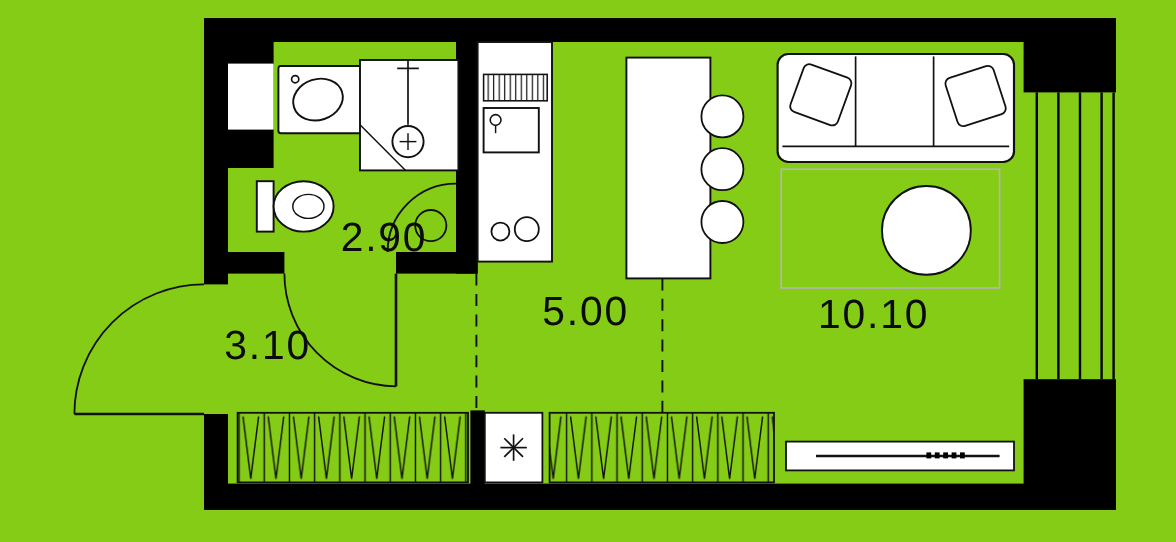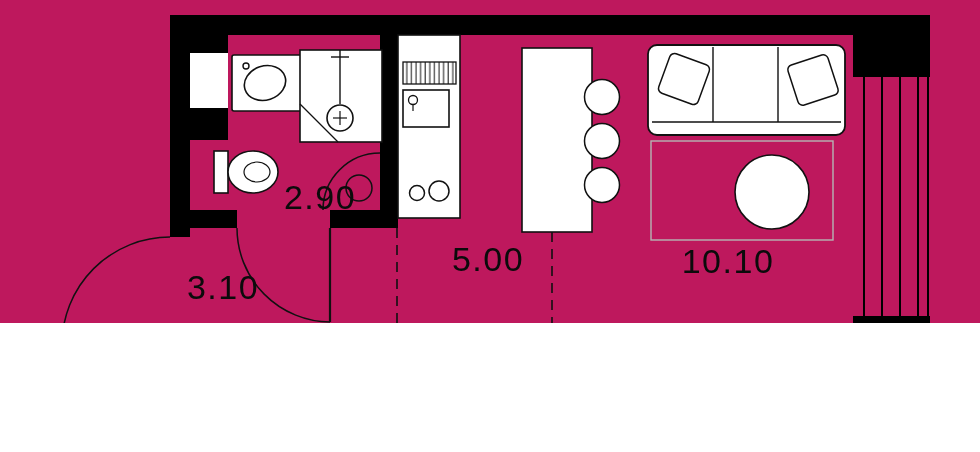--- a/index.html
+++ b/index.html
@@ -1,20 +1,20 @@
 <!DOCTYPE html>
 <html><head>
 <meta charset="utf-8">
 <style>
   html, body { margin: 0; padding: 0; background: #ffffff; }
   .stage {
     position: relative;
     width: 980px;
-    height: 323px;
-    background: #be185d;
+    height: 452px;
+    background: #84cc16;
     overflow: hidden;
   }
   .stage svg { position: absolute; left: 0; top: 0; }
   text.room-label {
     font-family: "Liberation Sans", "DejaVu Sans", sans-serif;
     font-size: 34px;
     letter-spacing: 1.5px;
     fill: #0b0b0b;
   }
 </style>

